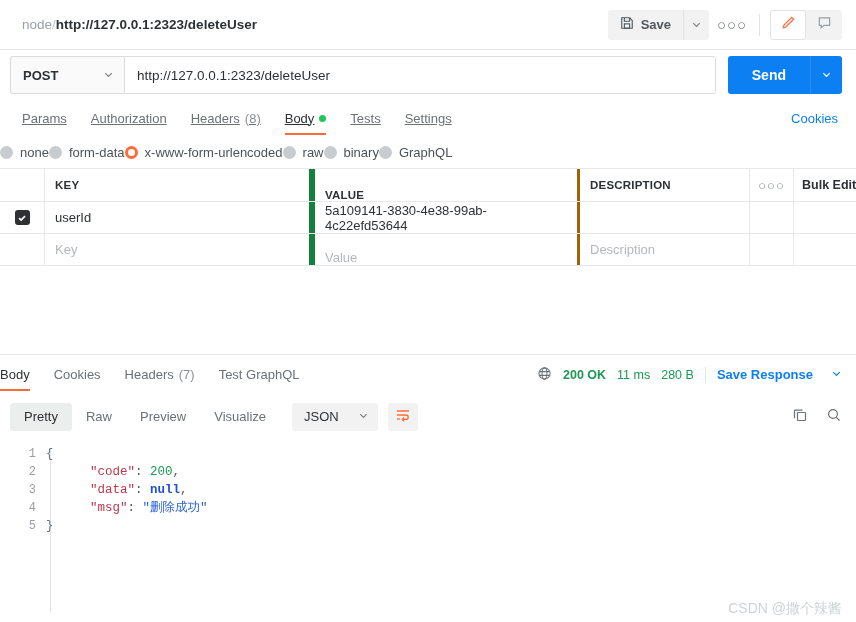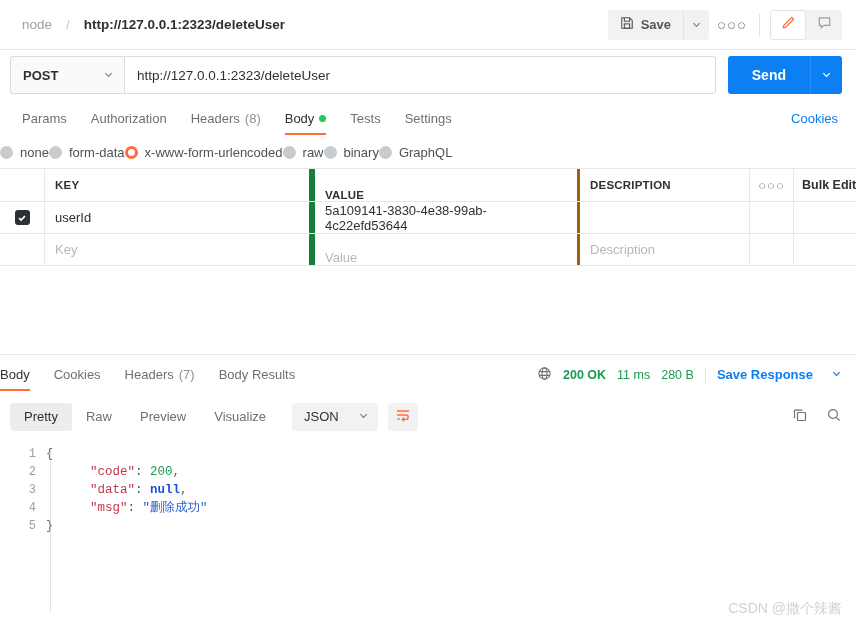--- a/index.html
+++ b/index.html
@@ -13,21 +13,21 @@
   .app { width: 856px; height: 622px; position: relative; display: flex; flex-direction: column; }
 
   
   .topbar {
     height: 50px; flex: 0 0 50px;
     display: flex; align-items: center;
     padding: 0 14px 0 22px;
     border-bottom: 1px solid #e8e8e8;
     background: #fff;
   }
-  .crumb { display: flex; align-items: center; gap: 14px; font-size: 13.5px; }
+  .crumb { display: flex; align-items: center; gap: 0; font-size: 13.5px; }
   .crumb-collection { color: #9aa0a6; }
   .crumb-sep { color: #c4c8cb; }
   .crumb-name { color: #2e3133; font-weight: bold; font-size: 13.5px; }
   .topbar-right { margin-left: auto; display: flex; align-items: center; gap: 0; }
 
   .save-group { display: flex; align-items: center; background: #f2f2f3; border-radius: 3px; overflow: hidden; }
   .save-btn {
     display: flex; align-items: center; gap: 7px;
     height: 30px; padding: 0 12px;
     font-size: 13px; font-weight: bold; color: #51585d;
@@ -83,21 +83,21 @@
     border-left: 1px solid #2b8ff5; cursor: pointer;
   }
 
   
   .req-tabs {
     flex: 0 0 36px; display: flex; align-items: center;
     padding: 0 14px 0 10px; gap: 0; background: #fff;
   }
   .rtab {
     position: relative; height: 36px; display: flex; align-items: center; gap: 5px;
-    padding: 0 12px; font-size: 13px; color: #6b7177; cursor: pointer; white-space: nowrap;
+    padding: 0 12px; font-size: 13px; color: #6b7177; cursor: pointer; white-space: nowrap; text-decoration: underline;
   }
   .rtab.active { color: #2e3133; }
   .rtab.active::after {
     content: ""; position: absolute; left: 12px; right: 12px; bottom: 1px;
     height: 2px; background: #ff6c37;
   }
   .tab-count { color: #8a9099; }
   .green-dot { width: 7px; height: 7px; border-radius: 50%; background: #22c55e; display: inline-block; }
   .cookies-link { margin-left: auto; font-size: 13px; color: #0c7ff2; cursor: pointer; padding-right: 4px; }
 
@@ -393,21 +393,21 @@
       <span>Body</span>
     </div>
     <div class="resp-tab">
       <span>Cookies</span>
     </div>
     <div class="resp-tab">
       <span>Headers</span>
       <span class="tab-count" style="margin-left:5px">(7)</span>
     </div>
     <div class="resp-tab">
-      <span>Body Results</span>
+      <span>Test GraphQL</span>
     </div>
 
     <div class="resp-meta">
       <span>
         <svg width="15" height="15" viewBox="0 0 16 16" fill="none" stroke="#6b7177" stroke-width="1.1">
           <circle cx="8" cy="8" r="6"></circle>
             <ellipse cx="8" cy="8" rx="2.6" ry="6"></ellipse>
             <path d="M2.2 6h11.6M2.2 10h11.6"></path>
         </svg>
       </span>

